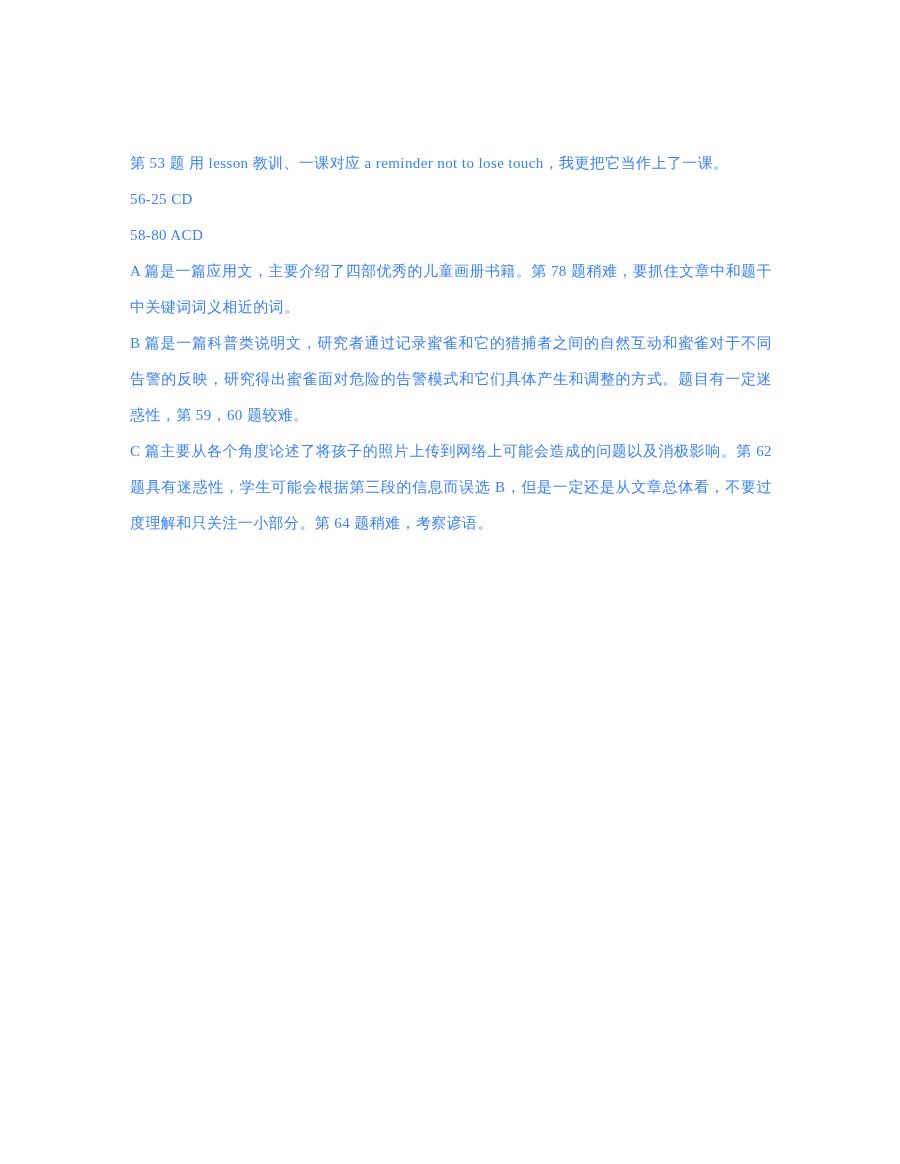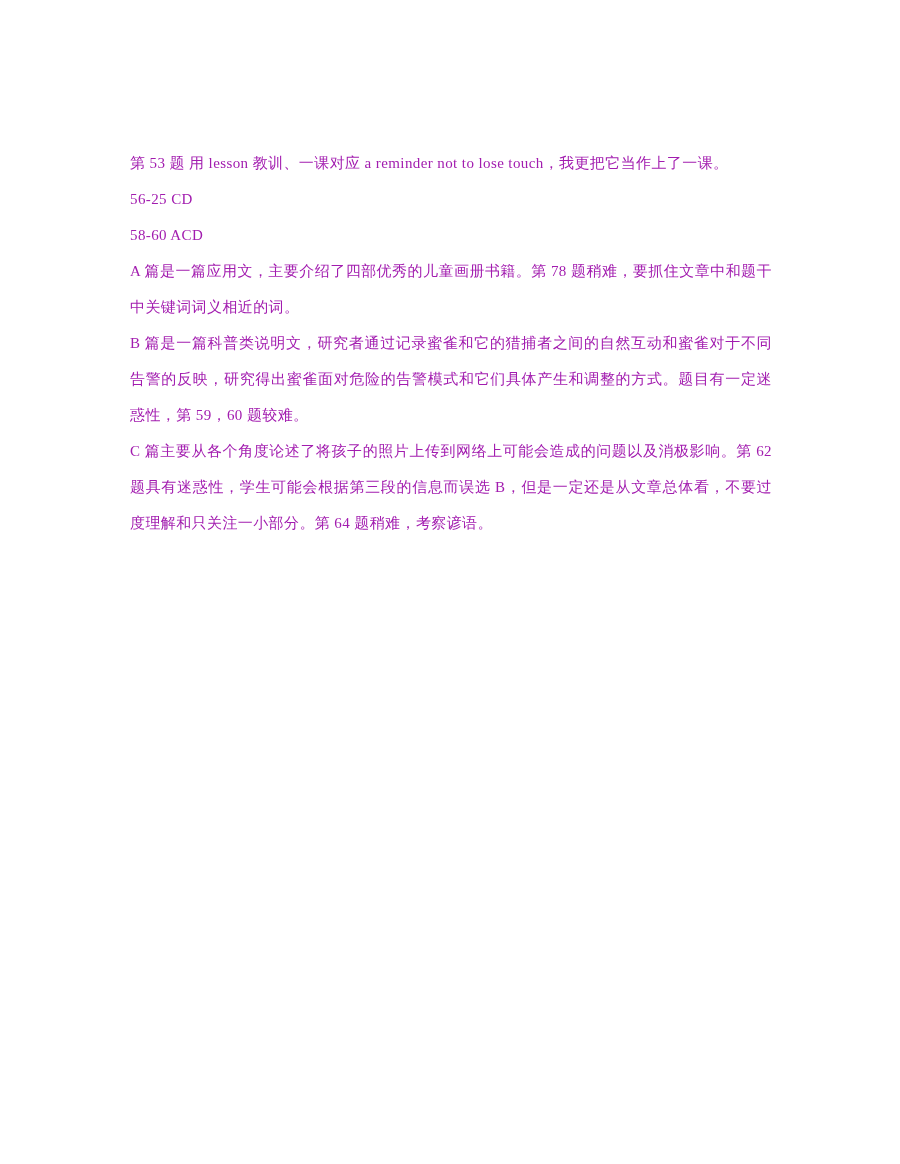--- a/index.html
+++ b/index.html
@@ -13,21 +13,21 @@
     height: 1164px;
     background: #ffffff;
     overflow: hidden;
     font-family: "Liberation Serif", "DejaVu Serif", serif;
   }
   .doc {
     position: absolute;
     left: 130px;
     right: 128px;
     top: 145px;
-    color: #a21caf;
+    color: #3b82f6;
   }
   .doc p {
     margin: 0;
     font-size: 15px;
     line-height: 36px;
     text-align: justify;
     text-justify: inter-ideograph;
     letter-spacing: 0.4px;
     word-break: break-word;
   }
@@ -47,21 +47,21 @@
 
 <div class="page">
   <div class="doc">
 
     <p class="p-53">第 53 题 用 lesson 教训、一课对应 a reminder not to lose touch，我更把它当作上了一课。</p>
 
 
 
 
     <p class="answer">56-25 CD</p>
-    <p class="answer">58-60 ACD</p>
+    <p class="answer">58-80 ACD</p>
 
     <p class="p-a">A 篇是一篇应用文，主要介绍了四部优秀的儿童画册书籍。第 78 题稍难，要抓住文章中和题干中关键词词义相近的词。</p>
 
     <p class="p-b">B 篇是一篇科普类说明文，研究者通过记录蜜雀和它的猎捕者之间的自然互动和蜜雀对于不同告警的反映，研究得出蜜雀面对危险的告警模式和它们具体产生和调整的方式。题目有一定迷惑性，第 59，60 题较难。</p>
 
     <p class="p-c">C 篇主要从各个角度论述了将孩子的照片上传到网络上可能会造成的问题以及消极影响。第 62 题具有迷惑性，学生可能会根据第三段的信息而误选 B，但是一定还是从文章总体看，不要过度理解和只关注一小部分。第 64 题稍难，考察谚语。</p>
 
   </div>
 </div>
 

